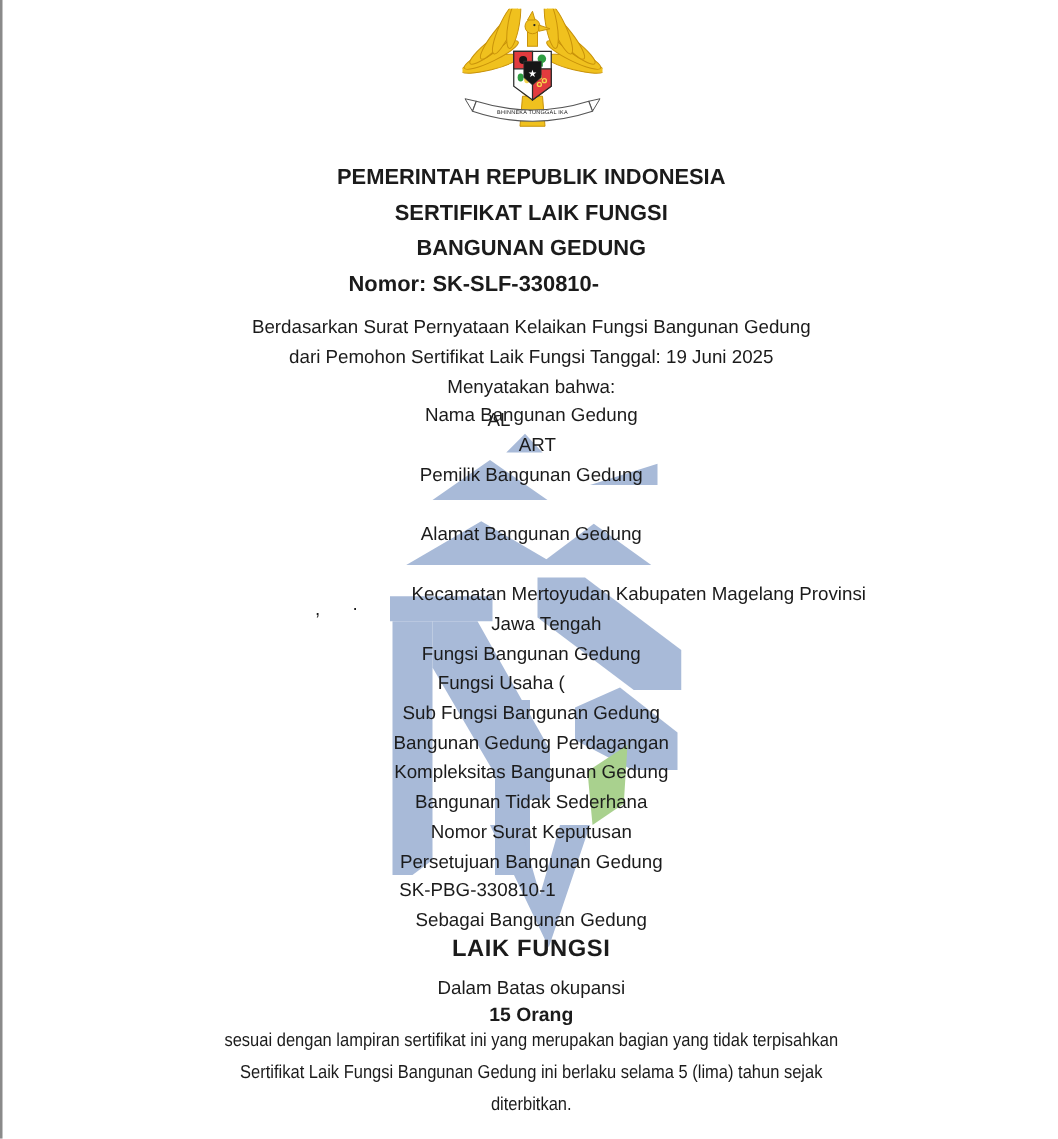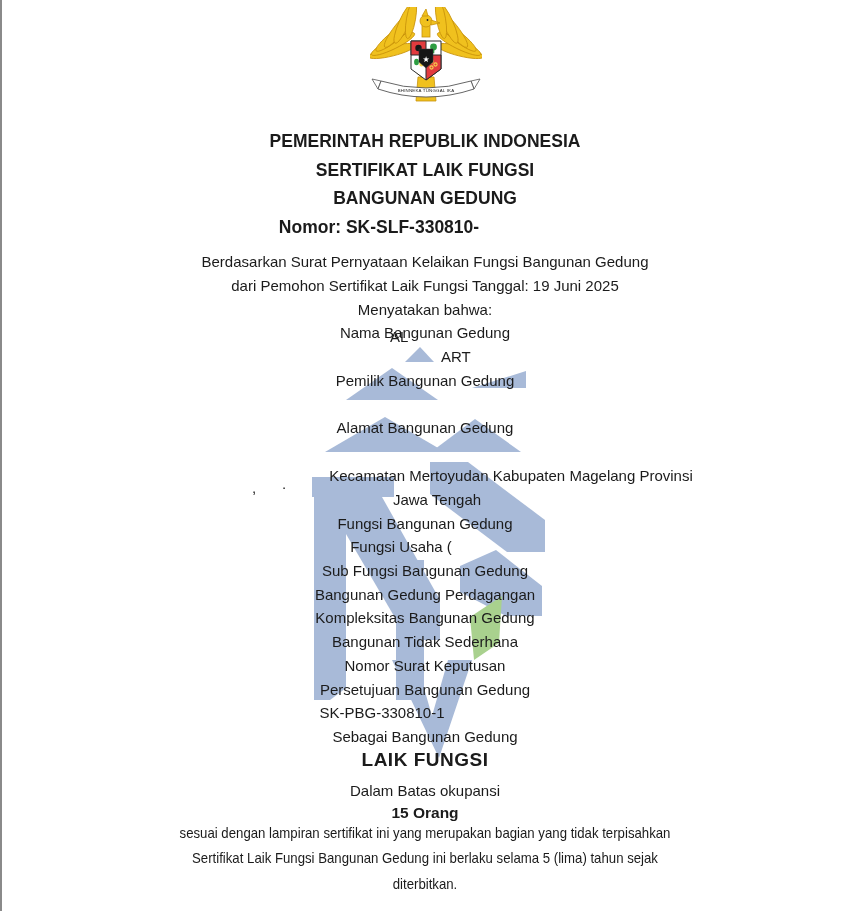--- a/index.html
+++ b/index.html
@@ -111,21 +111,21 @@
   <div class="line h hdr2">SERTIFIKAT LAIK FUNGSI</div>
   <div class="line h hdr3">BANGUNAN GEDUNG</div>
   <div class="line h hdr4">Nomor: SK-SLF-330810-</div>
 
   <div id="lines-layer">
       <div class="line" style="top: 250px;">Berdasarkan Surat Pernyataan Kelaikan Fungsi Bangunan Gedung</div>
       <div class="line" style="top: 274px;">dari Pemohon Sertifikat Laik Fungsi Tanggal: 19 Juni 2025</div>
       <div class="line" style="top: 298px;">Menyatakan bahwa:</div>
       <div class="line" style="top: 321px;">Nama Bangunan Gedung</div>
       <div class="line abs" style="top: 325px; left: 388px;">AL</div>
-      <div class="line abs" style="top: 345px; left: 439px;">ART</div>
+      <div class="line abs" style="top: 345px; left: 413px;">ART</div>
       <div class="line" style="top: 369px;">Pemilik Bangunan Gedung</div>
       <div class="line" style="top: 416px;">Alamat Bangunan Gedung</div>
       <div class="line abs" style="top: 476px; left: 250px;">,</div>
       <div class="line abs" style="top: 472px; left: 280px;">.</div>
       <div class="line" style="top: 464px; transform: translateX(86px);">Kecamatan Mertoyudan Kabupaten Magelang Provinsi</div>
       <div class="line" style="top: 488px; transform: translateX(12px);">Jawa Tengah</div>
       <div class="line" style="top: 512px;">Fungsi Bangunan Gedung</div>
       <div class="line" style="top: 535px; transform: translateX(-24px);">Fungsi Usaha (</div>
       <div class="line" style="top: 559px;">Sub Fungsi Bangunan Gedung</div>
       <div class="line" style="top: 583px;">Bangunan Gedung Perdagangan</div>

